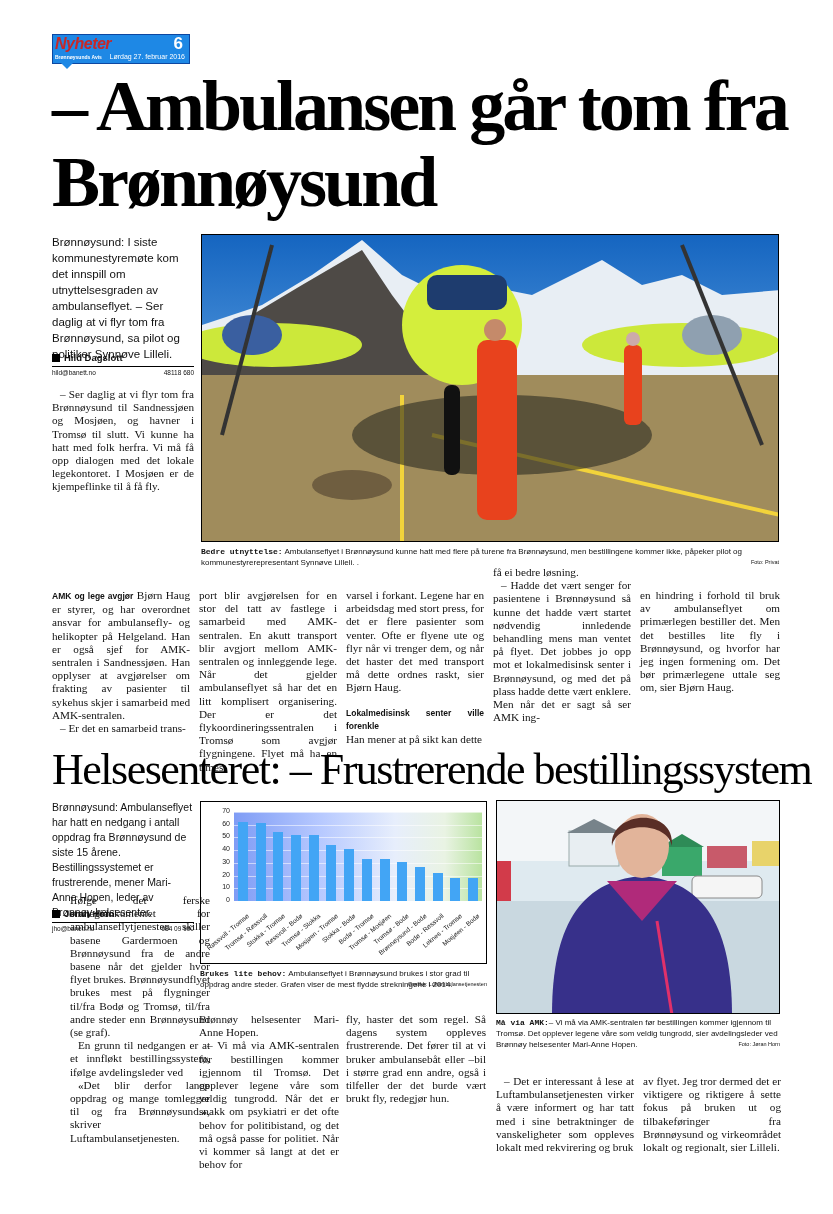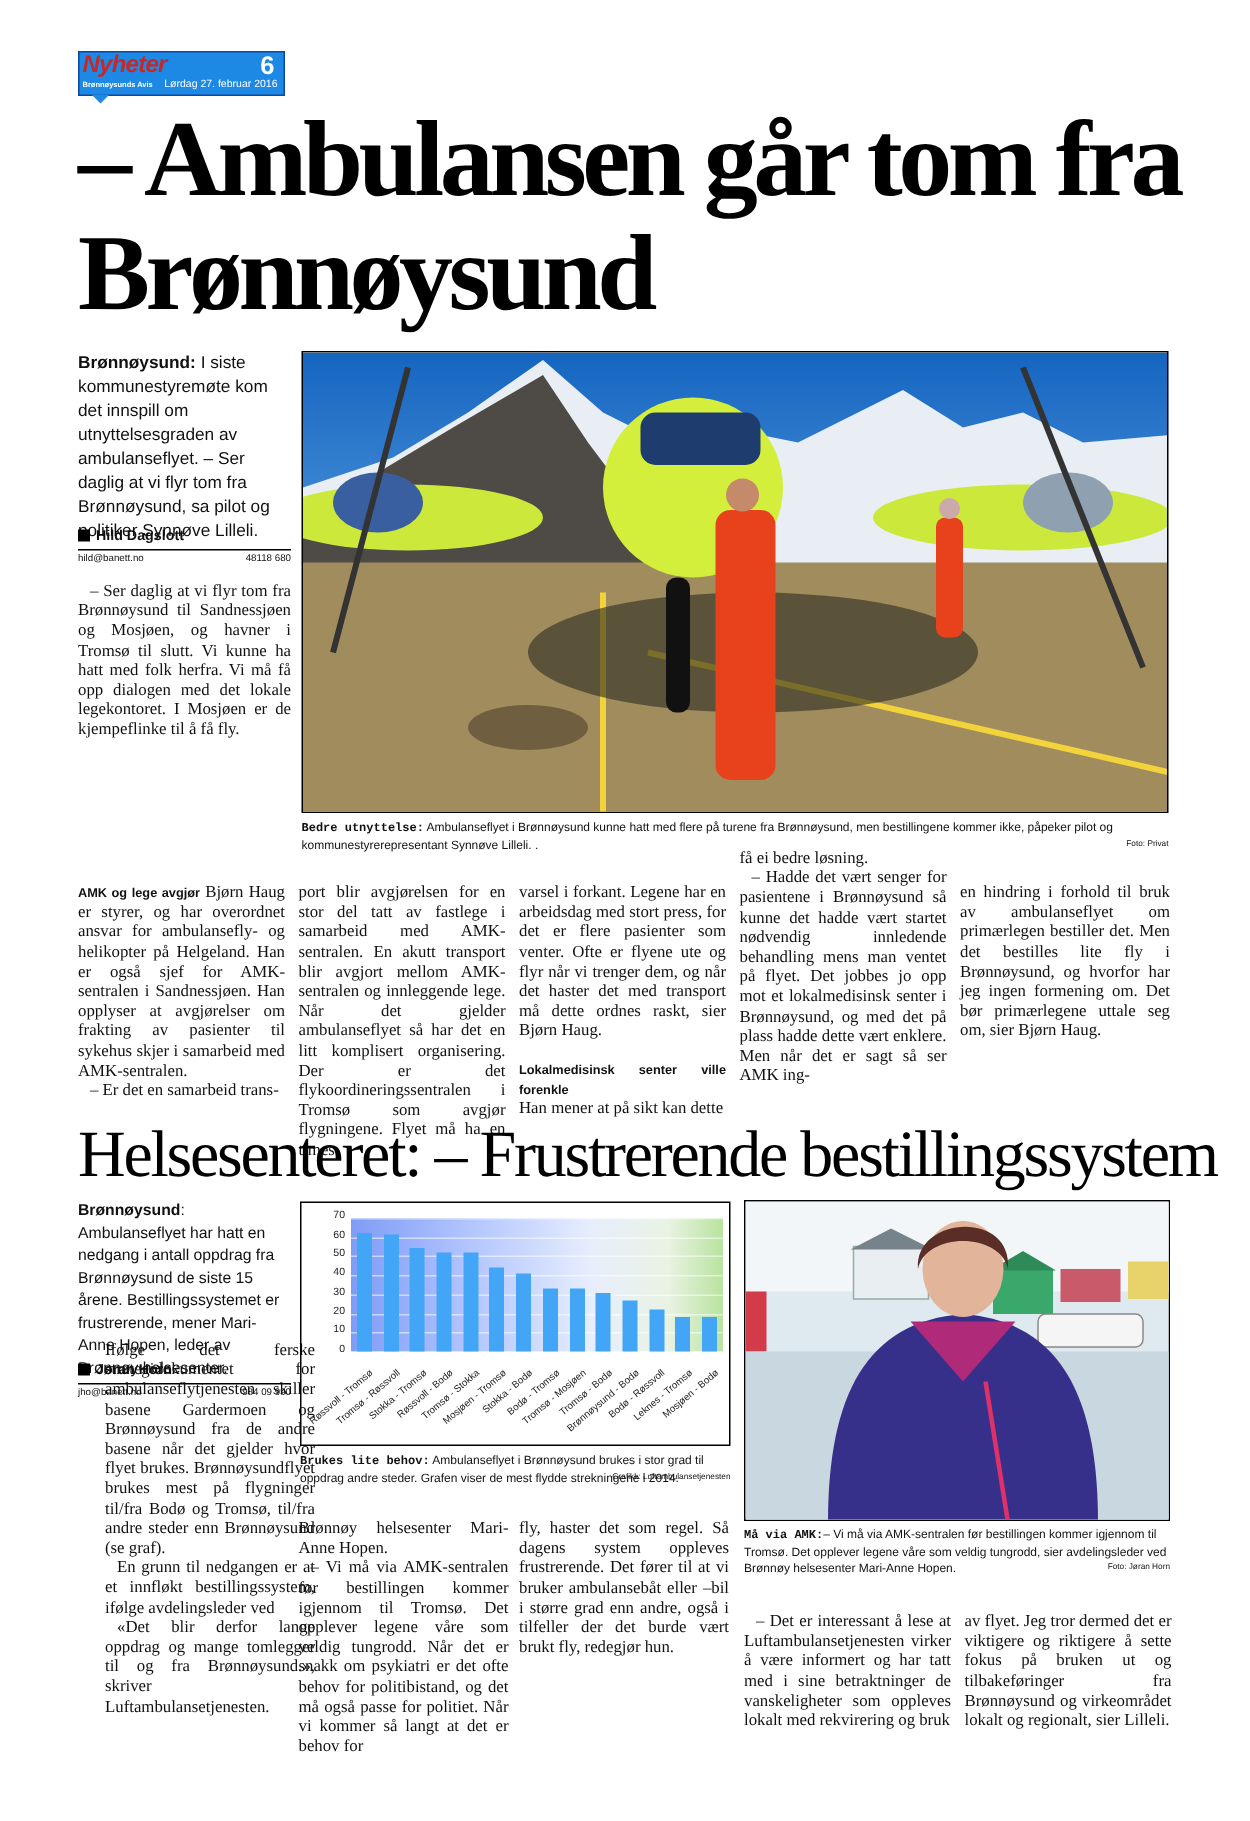--- a/index.html
+++ b/index.html
@@ -7,21 +7,21 @@
   .abs{position:absolute;}
   
   .badge{left:52px;top:34px;width:138px;height:30px;background:#1e88e5;border:1px solid #0d47a1;box-sizing:border-box;}
   .badge .nyh{position:absolute;left:2px;top:0px;font-family:"Liberation Sans",sans-serif;font-weight:bold;font-size:16px;color:#c62828;letter-spacing:-0.5px;font-style:italic;}
   .badge .num{position:absolute;right:6px;top:-1px;font-family:"Liberation Sans",sans-serif;font-weight:bold;font-size:17px;color:#fff;}
   .badge .site{position:absolute;left:2px;top:19px;font-family:"Liberation Sans",sans-serif;font-size:5px;color:#fff;font-weight:bold;}
   .badge .date{position:absolute;right:4px;top:18px;font-family:"Liberation Sans",sans-serif;font-size:7px;color:#fff;}
   .badge .tail{position:absolute;left:8px;bottom:-6px;width:0;height:0;border-left:6px solid transparent;border-right:6px solid transparent;border-top:6px solid #1e88e5;}
   h1.headline{position:absolute;left:52px;top:68px;margin:0;font-family:"Liberation Serif",serif;font-weight:bold;font-size:72px;line-height:76px;letter-spacing:-3px;color:#000;width:760px;}
   .lead{left:52px;top:234px;width:142px;font-family:"Liberation Sans",sans-serif;font-size:11.5px;line-height:16px;}
-  .lead b{font-weight:bold;}
+  .lead b{font-weight:normal;}
   .byline{left:52px;width:142px;font-family:"Liberation Sans",sans-serif;font-size:9.5px;font-weight:bold;}
   .byline .sq{display:inline-block;width:8px;height:8px;background:#000;margin-right:4px;vertical-align:-1px;}
   .contact{left:52px;width:142px;border-top:1px solid #000;font-family:"Liberation Sans",sans-serif;font-size:6.5px;padding-top:2px;display:flex;justify-content:space-between;}
   .body-text{font-family:"Liberation Serif",serif;font-size:11.2px;line-height:13.2px;text-align:justify;hyphens:auto;}
   .body-text p{margin:0;}
   .body-text p.ind{text-indent:8px;}
   .subhead{font-family:"Liberation Sans",sans-serif;font-size:8.5px;font-weight:bold;}
   .photo{border:1px solid #000;box-sizing:border-box;overflow:hidden;}
   .caption{font-family:"Liberation Sans",sans-serif;font-size:8px;line-height:11px;}
   .caption b{font-weight:bold;font-family:Liberation Mono, monospace;}

